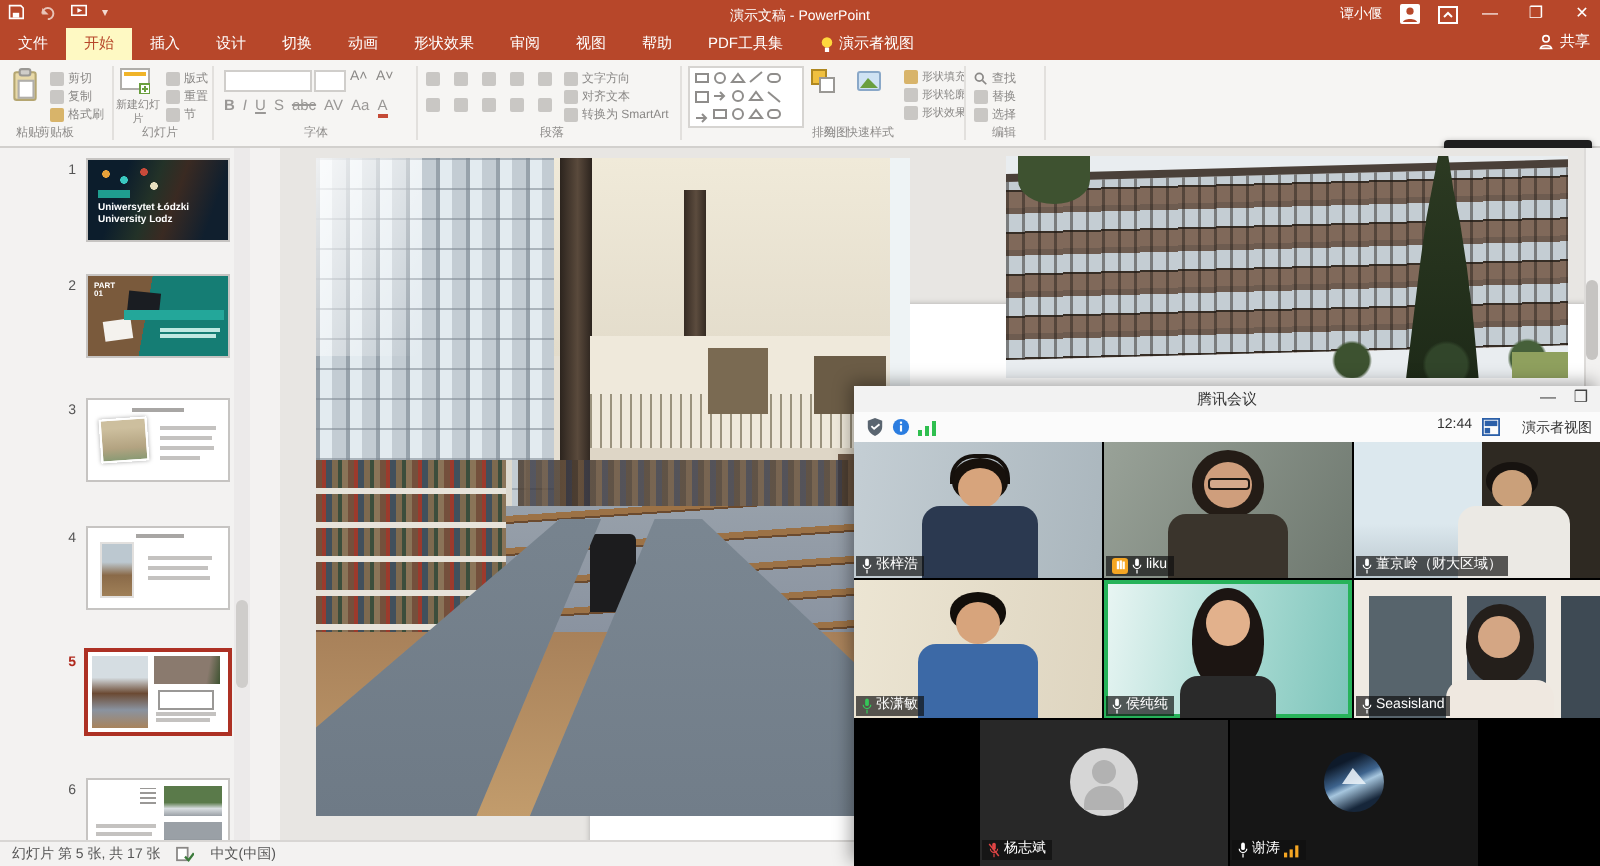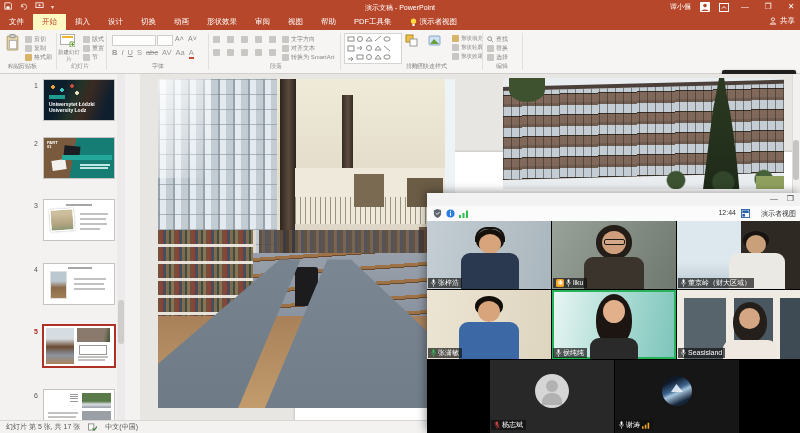--- a/index.html
+++ b/index.html
@@ -405,20 +405,21 @@
     <span>幻灯片 第 5 张, 共 17 张</span>
     <svg width="9" height="8" viewBox="0 0 10 9">
         <rect x="0.5" y="1" width="6" height="7" fill="#fff" stroke="#8a8886"></rect>
         <path d="M5 6l2 2 3-4" fill="none" stroke="#3a7a3a" stroke-width="1.3"></path>
       </svg>
     <span>中文(中国)</span>
   </div>
 
   <div class="abs" id="meeting">
     <div class="abs" id="mt-titlebar">
+      <div class="abs" style="left:0;top:2px;width:100%;text-align:center">腾讯会议</div>
       <span class="abs" style="right:22px;top:1px;font-size:8px;color:#444">—</span>
       <span class="abs" style="right:6px;top:1px;font-size:8px;color:#444">❒</span>
     </div>
     <div class="abs" id="mt-toolbar">
       <svg class="abs" style="left:6px;top:3px" width="9" height="9" viewBox="0 0 10 10">
           <path d="M5 0l4 1.5v3.5c0 2.5-2 4-4 5-2-1-4-2.5-4-5V1.5z" fill="#5a6570"></path>
           <path d="M3 4.5l1.5 1.5L7.5 3.5" fill="none" stroke="#fff"></path>
         </svg>
       <svg class="abs" style="left:19px;top:3px" width="9" height="9" viewBox="0 0 10 10">
           <circle cx="5" cy="5" r="4.5" fill="#2b7de0"></circle>

